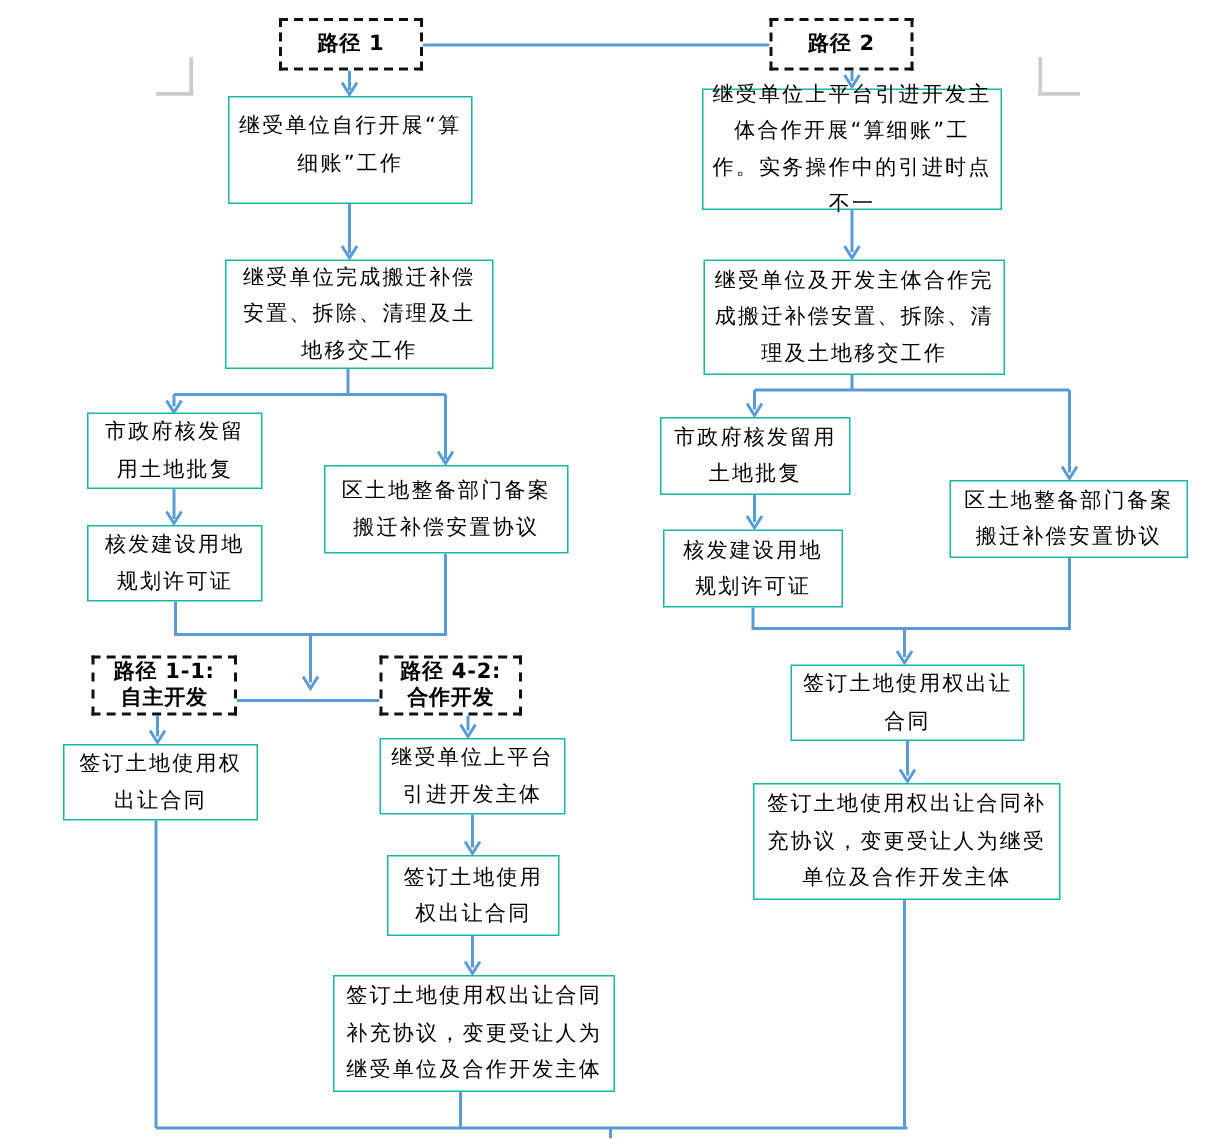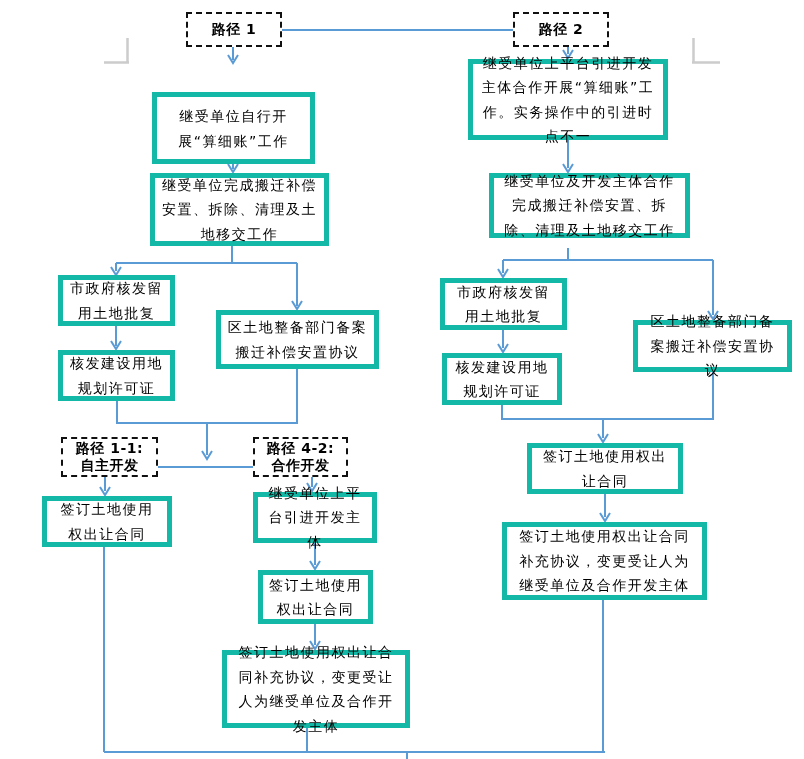--- a/index.html
+++ b/index.html
@@ -15,33 +15,33 @@
   .connector-layer {
     position: absolute;
     left: 0; top: 0;
     width: 804px; height: 759px;
     z-index: 1;
   }
   .node {
     position: absolute;
     box-sizing: border-box;
     background: #ffffff;
-    border: 5px solid #14b8a6;
+    border: 1px solid #14b8a6;
     color: #000000;
     font-size: 14px;
     letter-spacing: 1.5px;
     line-height: 1.75;
     text-align: center;
     display: flex;
     align-items: center;
     justify-content: center;
     padding: 3px 6px;
     z-index: 2;
   }
-  .node.top-align { align-items: flex-start; padding-top: 7px; margin-top: 28px; }
+  .node.top-align { align-items: flex-start; padding-top: 7px; }
   .node.dashed {
     border: 2px dashed #111111;
     font-weight: bold;
     white-space: pre-line;
     line-height: 1.25;
     letter-spacing: 0.5px;
     padding: 2px 4px;
   }
 </style>
 </head>
@@ -122,20 +122,20 @@
   <div class="node" style="left:216px; top:310px; width:163px; height:59px;">区土地整备部门备案搬迁补偿安置协议</div>
   <div class="node" style="left:58px; top:350px; width:117px; height:51px;">核发建设用地规划许可证</div>
 
   <div class="node" style="left:42px; top:496px; width:130px; height:51px;">签订土地使用权出让合同</div>
 
   <div class="node" style="left:253px; top:492px; width:124px; height:51px;">继受单位上平台引进开发主体</div>
   <div class="node" style="left:258px; top:570px; width:115px; height:54px;">签订土地使用权出让合同</div>
   <div class="node" style="left:222px; top:650px; width:188px; height:78px;">签订土地使用权出让合同补充协议，变更受让人为继受单位及合作开发主体</div>
 
   <div class="node" style="left:468px; top:59px; width:200px; height:81px;">继受单位上平台引进开发主体合作开展“算细账”工作。实务操作中的引进时点不一</div>
-  <div class="node" style="left:469px; top:173px; width:201px; height:65px;margin-left:20px;">继受单位及开发主体合作完成搬迁补偿安置、拆除、清理及土地移交工作</div>
+  <div class="node" style="left:469px; top:173px; width:201px; height:77px;">继受单位及开发主体合作完成搬迁补偿安置、拆除、清理及土地移交工作</div>
   <div class="node" style="left:440px; top:278px; width:127px; height:52px;">市政府核发留用土地批复</div>
   <div class="node" style="left:633px; top:320px; width:159px; height:52px;">区土地整备部门备案搬迁补偿安置协议</div>
   <div class="node" style="left:442px; top:353px; width:120px; height:52px;">核发建设用地规划许可证</div>
   <div class="node" style="left:527px; top:443px; width:156px; height:51px;">签订土地使用权出让合同</div>
   <div class="node" style="left:502px; top:522px; width:205px; height:78px;">签订土地使用权出让合同补充协议，变更受让人为继受单位及合作开发主体</div>
 
 </div>
 
 </body></html>

